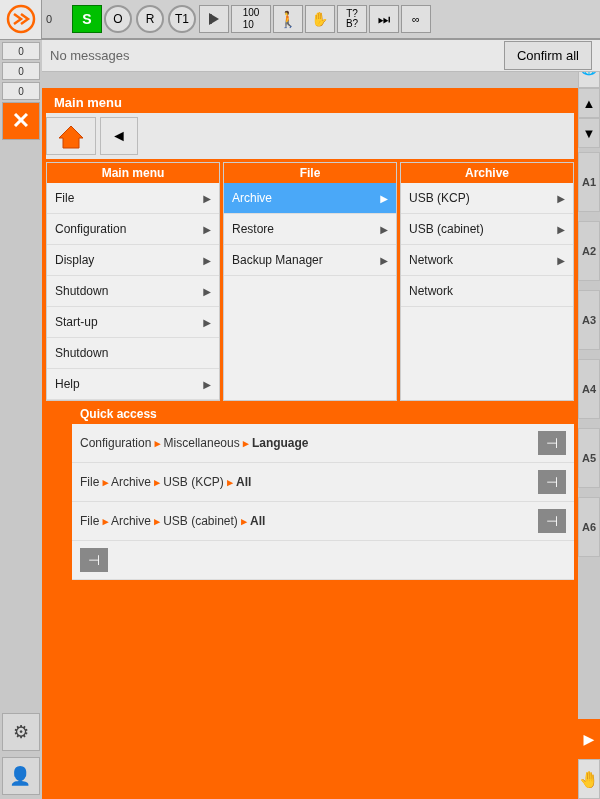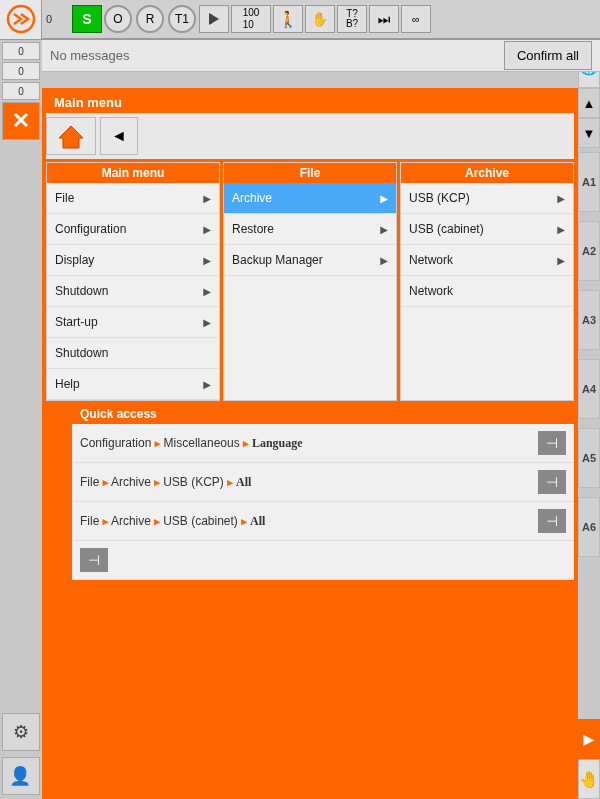--- a/index.html
+++ b/index.html
@@ -250,21 +250,21 @@
     .qa-item {
       display: flex;
       align-items: center;
       justify-content: space-between;
       padding: 7px 8px;
       border-bottom: 1px solid #ddd;
       font-size: 12px;
     }
     .qa-item-text { flex: 1; color: #333; }
     .qa-item-text .arrow-sep { color: #ff6600; font-weight: bold; font-size: 11px; }
-    .qa-item-text .bold { font-weight: bold; font-family: Liberation Serif, serif; }
+    .qa-item-text .bold { font-weight: bold; }
     .qa-pin-btn {
       background: #888;
       color: white;
       border: none;
       width: 28px; height: 24px;
       display: flex; align-items: center; justify-content: center;
       cursor: pointer;
       font-size: 14px;
     }
 

